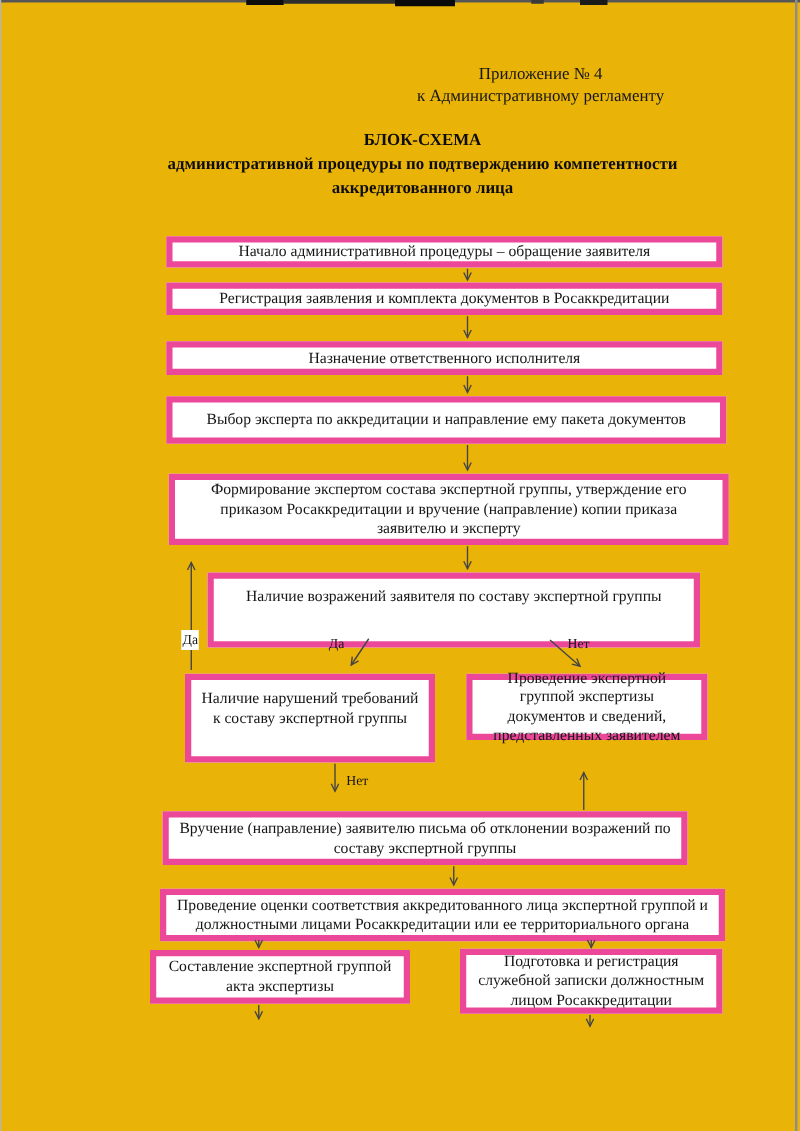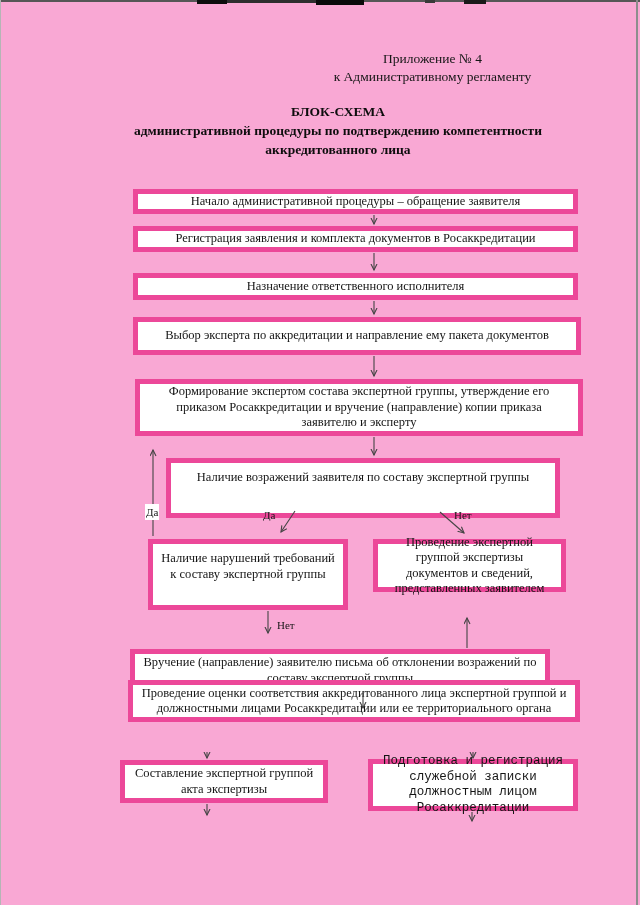--- a/index.html
+++ b/index.html
@@ -1,19 +1,19 @@
 <!DOCTYPE html>
 <html><head>
 <meta charset="utf-8">
 <style>
   html,body{margin:0;padding:0;background:#888;}
   .page{
     position:relative;
     width:640px;height:905px;
-    background:#f9a8d4;
+    background:#eab308;
     overflow:hidden;
     font-family:"Liberation Serif","DejaVu Serif",serif;
     color:#111;
     margin:0 auto;
   }
   .page-border-left{position:absolute;left:0;top:0;width:1px;height:100%;background:#b5b5b5;}
   .page-border-right{position:absolute;left:636px;top:0;width:2px;height:100%;background:#8d8d8d;}
   .scanline{position:absolute;background:#4a4a4a;}
   .appendix{
     position:absolute;left:290px;top:50px;width:285px;
@@ -78,25 +78,25 @@
   <div class="fbox" style="left:135px;top:379px;width:448px;height:57px;padding-left:20px;padding-right:20px;">Формирование экспертом состава экспертной группы, утверждение его приказом Росаккредитации и вручение (направление) копии приказа заявителю и эксперту</div>
 
   <div class="fbox top-align" style="left:166px;top:458px;width:394px;height:60px;padding-top:7px;">Наличие возражений заявителя по составу экспертной группы</div>
 
   <div class="fbox top-align" style="left:148px;top:539px;width:200px;height:71px;padding-top:7px;">Наличие нарушений требований к составу экспертной группы</div>
 
   <div class="fbox" style="left:373px;top:539px;width:193px;height:53px;padding:2px 6px;">Проведение экспертной группой экспертизы документов и сведений, представленных заявителем</div>
 
   <div class="fbox" style="left:130px;top:649px;width:420px;height:43px;">Вручение (направление) заявителю письма об отклонении возражений по составу экспертной группы</div>
 
-  <div class="fbox" style="left:128px;top:680px;width:452px;height:42px;">Проведение оценки соответствия аккредитованного лица экспертной группой и должностными лицами Росаккредитации или ее территориального органа</div>
+  <div class="fbox" style="left:128px;top:711px;width:452px;height:42px;">Проведение оценки соответствия аккредитованного лица экспертной группой и должностными лицами Росаккредитации или ее территориального органа</div>
 
   <div class="fbox" style="left:120px;top:760px;width:208px;height:43px;text-align:center;">Составление экспертной группой акта экспертизы</div>
 
-  <div class="fbox" style="left:368px;top:759px;width:210px;height:52px;padding:2px 4px;font-family:Liberation Mono, monospace;">Подготовка и регистрация служебной записки должностным лицом Росаккредитации</div>
+  <div class="fbox" style="left:368px;top:759px;width:210px;height:52px;padding:2px 4px;">Подготовка и регистрация служебной записки должностным лицом Росаккредитации</div>
 
   <svg class="arrows" width="640" height="905" viewBox="0 0 640 905">
     <defs>
       <marker id="ah" markerWidth="10" markerHeight="10" refX="6.5" refY="3.5" orient="auto" markerUnits="userSpaceOnUse">
         <path d="M0.5,0.5 L6.5,3.5 L0.5,6.5" fill="none" stroke="#444" stroke-width="1.1"></path>
       </marker>
     </defs>
     <g stroke="#444" stroke-width="1.1" fill="none">
       <path d="M374 215 L374 224" marker-end="url(#ah)"></path>
       <path d="M374 253 L374 270" marker-end="url(#ah)"></path>

